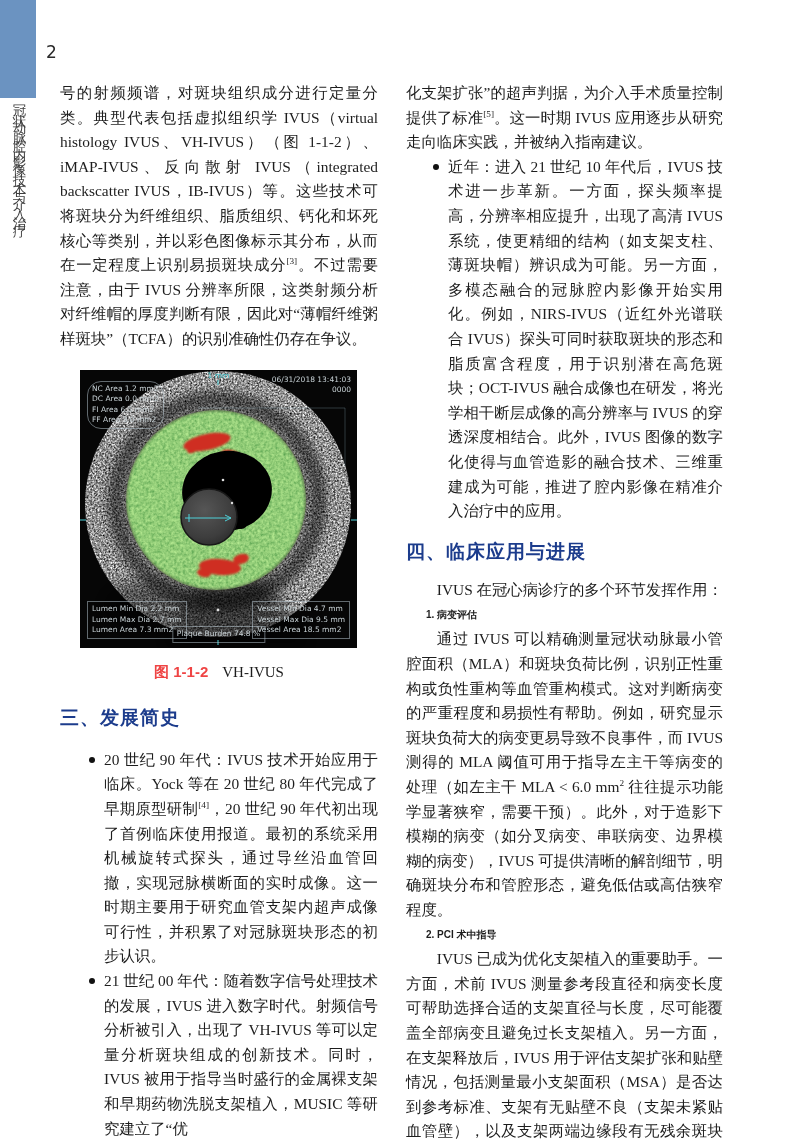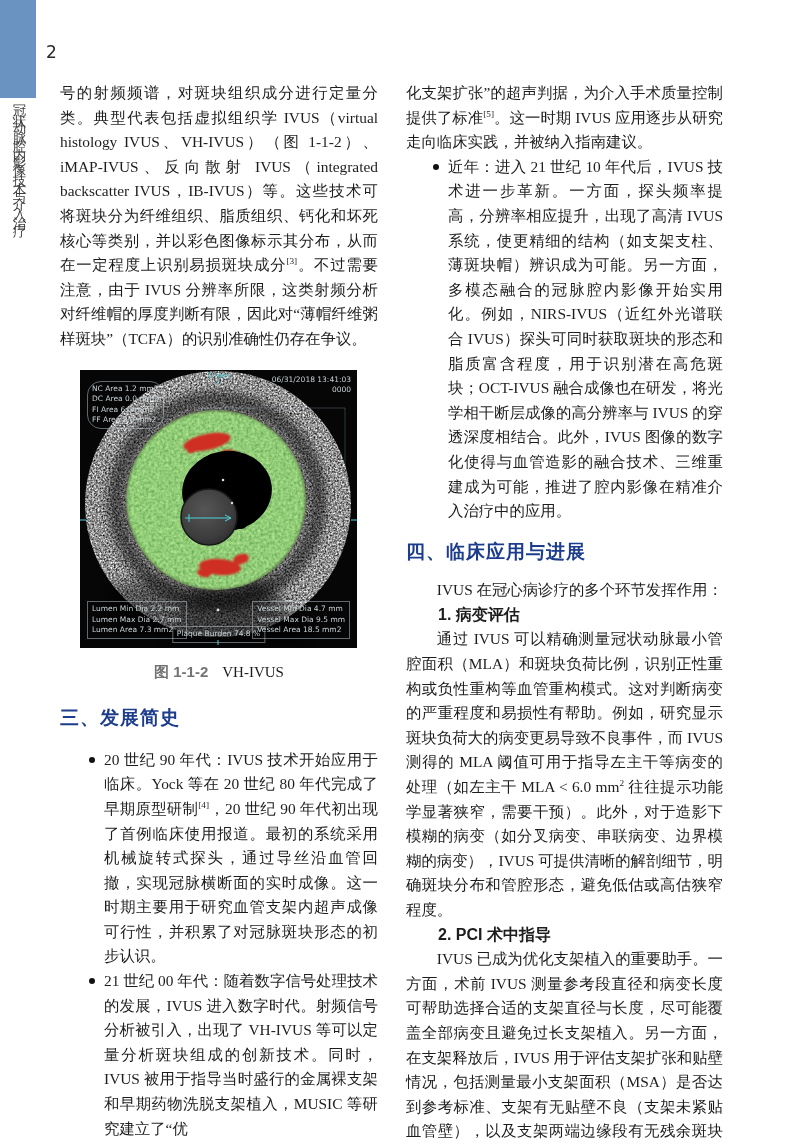--- a/index.html
+++ b/index.html
@@ -17,37 +17,37 @@
   .indent{text-indent:2em;}
   .bullets{list-style:none;margin:15px 0 0 0;padding:0;}
   .col-right .bullets{margin:0;}
   .bullets li{position:relative;padding-left:44px;}
   .col-right .bullets li{padding-left:42px;}
   .dot{position:absolute;left:29px;top:9px;width:6px;height:6px;border-radius:50%;background:#111;}
   .col-right .dot{left:27px;}
   .section-heading{font-family:"Liberation Sans","DejaVu Sans",sans-serif;font-weight:700;font-size:19px;
                    color:#1c3c8c;margin:22px 0 17px 0;text-align:left;letter-spacing:1px;}
   .col-right .section-heading{margin:16px 0 14px 0;}
-  .subhead{font-family:"Liberation Sans","DejaVu Sans",sans-serif;font-weight:700;font-size:16px;
+  .subhead{font-family:"Liberation Sans","DejaVu Sans",sans-serif;font-weight:700;font-size:10px;
            text-indent:2em;text-align:left;}
   sup{font-size:.6em;line-height:0;}
   
   .figure{margin-top:18px;}
   .figure-image{position:relative;width:277px;height:278px;margin-left:20px;background:#000;}
   .figure-image svg{position:absolute;left:0;top:0;}
   .ov{position:absolute;font:7.5px/10.5px "DejaVu Sans",sans-serif;color:#c9d3d7;z-index:3;}
   .ov.box{border:1px solid rgba(190,205,215,.5);padding:2px 4px;}
   .tl{left:7px;top:11px;border-radius:14px;}
   .tr{right:6px;top:5px;text-align:right;border:none;}
   .bl{left:7px;bottom:9px;}
   .bc{left:50%;bottom:5px;transform:translateX(-50%);white-space:nowrap;}
   .br{right:7px;bottom:9px;}
   .scale{top:1px;left:50%;transform:translateX(-50%);color:#4fd1d9;}
   .fig-caption{margin-top:12px;text-align:center;font-size:15px;}
-  .fig-caption .label{color:#737373;font-weight:700;font-family:"Liberation Sans","DejaVu Sans",sans-serif;}
+  .fig-caption .label{color:#ef4444;font-weight:700;font-family:"Liberation Sans","DejaVu Sans",sans-serif;}
   .fig-caption .text{margin-left:14px;}
 </style>
 </head>
 <body>
 
 <div class="page">
 
   <div class="corner-block"></div>
   <div class="page-number">2</div>
   <div class="side-title">冠状动脉腔内影像技术与介入治疗</div>

